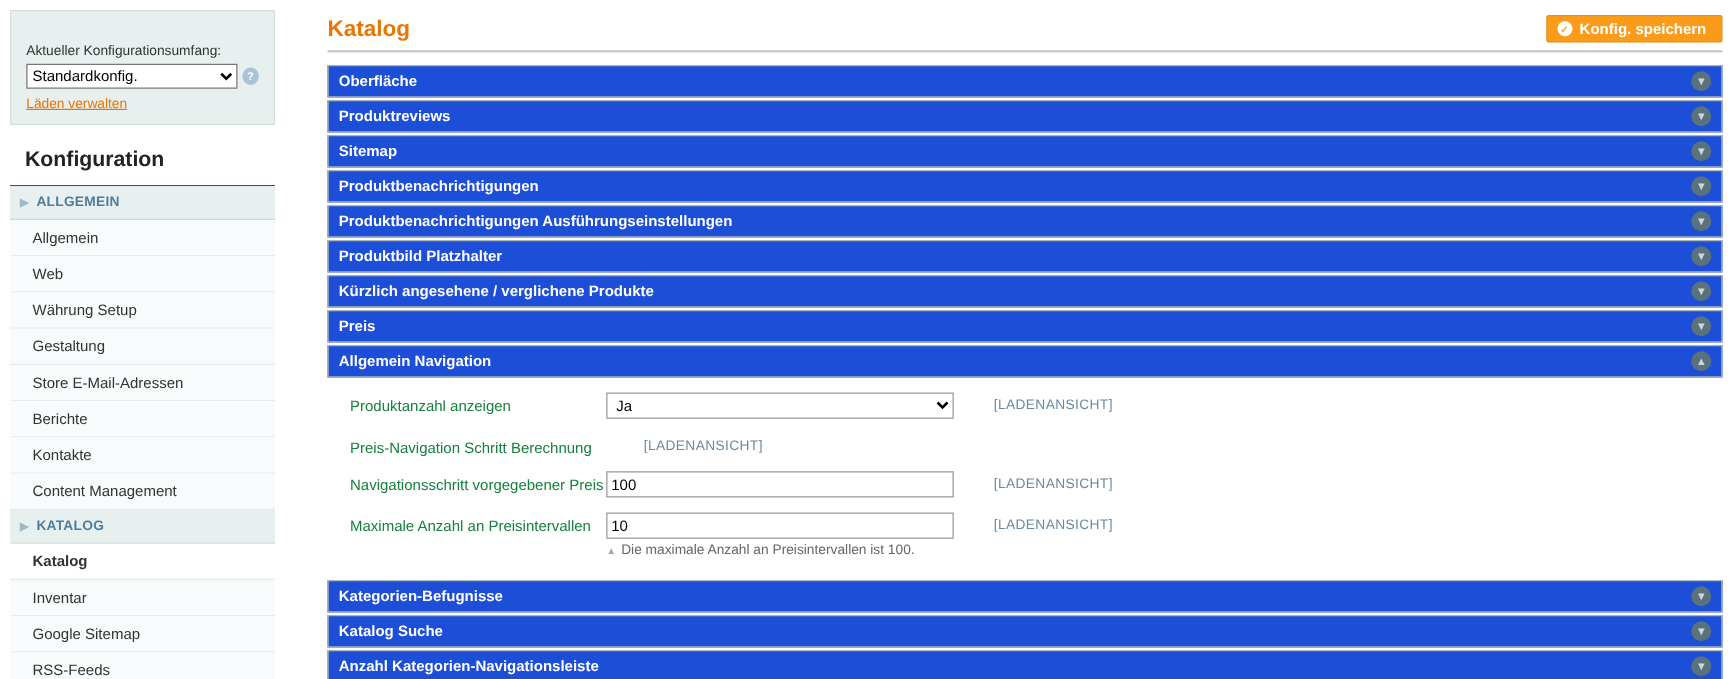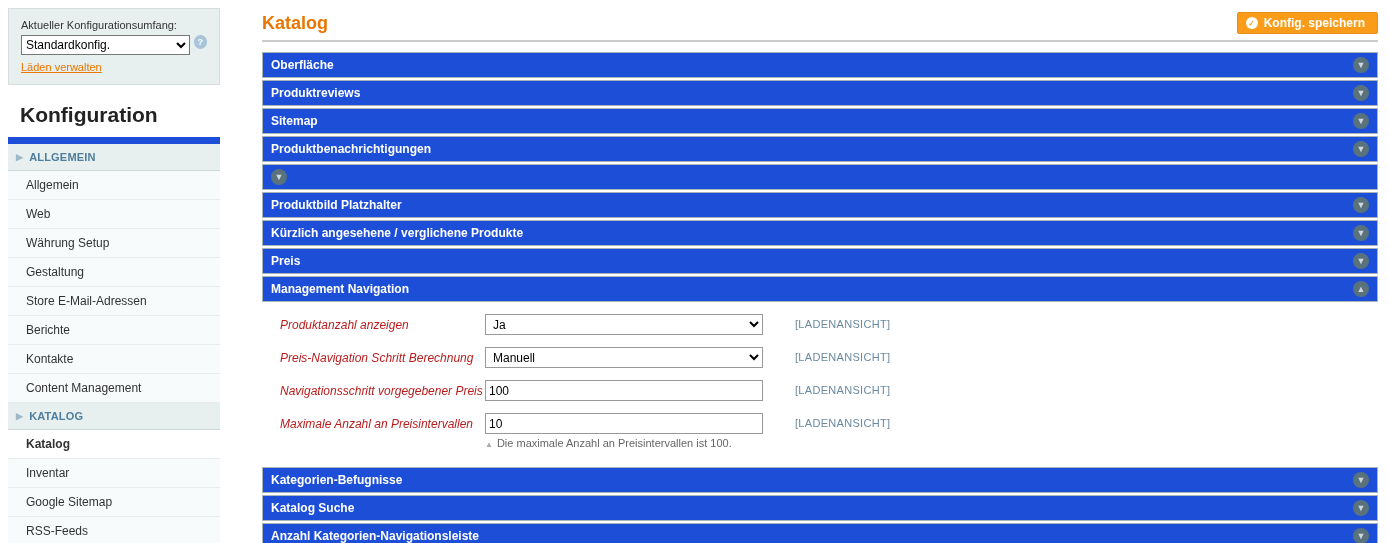--- a/index.html
+++ b/index.html
@@ -1,42 +1,42 @@
 <!DOCTYPE html>
 <html><head>
 <meta charset="utf-8">
 <style>
 * { box-sizing: border-box; margin: 0; padding: 0; }
 body { font-family: Arial, Helvetica, sans-serif; font-size: 12px; color: #2f2f2f; background: #fff; }
 .page { display: flex; width: 1388px; }
 .sidebar { width: 222px; flex-shrink: 0; }
-.scope-box { background: #e7efef; border: 1px solid #d6dddd; padding: 10px 12px 10px 12px; margin: 8px 2px 4px 8px; }
+.scope-box { background: #e7efef; border: 1px solid #d6dddd; padding: 26px 12px 10px 12px; margin: 8px 2px 4px 8px; }
 .scope-box label { font-size: 11px; color: #333; display: block; margin-bottom: 4px; }
-.scope-row { display: flex; align-items: flex-start; gap: 4px; }
+.scope-row { display: flex; align-items: center; gap: 4px; }
 .scope-row select { width: 175px; height: 20px; border: 1px solid #777; font-size: 12px; background: #fff; }
 .help-icon { width: 14px; height: 14px; border-radius: 50%; background: #a9c4d8; color: #fff; font-size: 9px; display: inline-flex; align-items: center; justify-content: center; font-weight: bold; }
 .manage-link { color: #ea7601; font-size: 11px; text-decoration: underline; display: inline-block; margin-top: 6px; }
-.config-heading { font-size: 21px; font-weight: bold; color: #222; padding: 14px 0 10px 12px; border-bottom: 7px solid #1d4ed8; margin: 0 2px 0 8px; background: #fff; }
+.config-heading { font-size: 17px; font-weight: bold; color: #222; padding: 14px 0 10px 12px; border-bottom: 1px solid #1d4ed8; margin: 0 2px 0 8px; background: #fff; }
 .nav-section { margin: 0 2px 0 8px; }
 .nav-cat { display: flex; align-items: center; background: #e7efef; border-bottom: 1px solid #cfd8d8; padding: 7px 8px 7px 8px; font-weight: bold; color: #4f7d9c; font-size: 11px; letter-spacing: 0.2px; }
 .nav-cat .tri { color: #9fb8c6; font-size: 9px; margin-right: 6px; }
 .nav-item { display: block; padding: 7px 8px 7px 18px; background: #f7fbfb; border-bottom: 1px solid #e6ecec; color: #333; font-size: 12px; }
 .nav-item.active { background: #fff; font-weight: bold; border-left: 0; }
 .main { flex: 1; padding: 4px 10px 8px 40px; position: relative; }
 .header-row { display: flex; align-items: center; justify-content: space-between; border-bottom: 2px solid #ccc; padding: 8px 0 6px 0; margin-bottom: 10px; }
 .page-title { color: #ea7601; font-size: 18px; font-weight: bold; }
 .save-btn { background: #fa9c1a; border: 1px solid #e48f18; color: #fff; font-weight: bold; font-size: 12px; padding: 3px 12px 3px 8px; border-radius: 2px; display: flex; align-items: center; gap: 6px; cursor: pointer; }
 .save-btn .chk { width: 12px; height: 12px; background: #fff; border-radius: 50%; display: inline-flex; align-items: center; justify-content: center; color: #fa9c1a; font-size: 8px; font-weight: bold; }
 .acc { border: 1px solid #a8b4b8; background: #1d4ed8; color: #fff; font-size: 12px; font-weight: bold; padding: 4px 8px; margin-bottom: 2px; display: flex; align-items: center; justify-content: space-between; cursor: pointer; }
 .acc .chev { width: 16px; height: 16px; border-radius: 50%; background: #5a727c; display: inline-flex; align-items: center; justify-content: center; color: #cdd7db; font-size: 9px; }
 .acc.open .chev { background: #5a727c; }
 .acc.open { margin-bottom: 0; }
 .panel { border: 0 solid #d6dddd; border-top: none; padding: 12px 8px 12px 18px; margin-bottom: 6px; }
 .frow { display: flex; align-items: flex-start; margin-bottom: 12px; }
-.frow .lbl { width: 205px; font-size: 12px; color: #b91c1c; padding-top: 4px; font-style: italic; }
+.frow .lbl { width: 205px; font-size: 12px; color: #15803d; padding-top: 4px; }
 .frow .ctrl { width: 280px; }
 .frow select, .frow input[type=text] { width: 278px; height: 21px; border: 1px solid #999; font-size: 12px; padding: 1px 3px; background: #fff; }
 .frow .scope-note { margin-left: 30px; color: #6a8aa1; font-size: 11px; padding-top: 4px; letter-spacing: 0.3px; }
 .hint { font-size: 11px; color: #666; margin-top: 3px; }
 .hint .htri { color: #aaa; font-size: 8px; margin-right: 4px; }
 </style>
 </head>
 <body>
 
 <div class="page">
@@ -101,58 +101,54 @@
       </div>
     <div class="acc">
         <span>Sitemap</span>
         <span class="chev">▼</span>
       </div>
     <div class="acc">
         <span>Produktbenachrichtigungen</span>
         <span class="chev">▼</span>
       </div>
     <div class="acc">
+        <span>Produktbenachrichtigungen Ausführungseinstellungen</span>
         <span class="chev">▼</span>
       </div>
     <div class="acc">
         <span>Produktbild Platzhalter</span>
         <span class="chev">▼</span>
       </div>
     <div class="acc">
         <span>Kürzlich angesehene / verglichene Produkte</span>
         <span class="chev">▼</span>
       </div>
     <div class="acc">
         <span>Preis</span>
         <span class="chev">▼</span>
       </div>
 
     <div class="acc open">
-        <span>Management Navigation</span>
+        <span>Allgemein Navigation</span>
         <span class="chev">▲</span>
       </div>
     <div class="panel">
 
       <div class="frow">
         <div class="lbl">Produktanzahl anzeigen</div>
         <div class="ctrl">
           <select>
             <option>Ja</option>
           </select>
         </div>
         <div class="scope-note">[LADENANSICHT]</div>
       </div>
 
       <div class="frow">
         <div class="lbl">Preis-Navigation Schritt Berechnung</div>
-        <div class="ctrl">
-          <select>
-            <option>Manuell</option>
-          </select>
-        </div>
         <div class="scope-note">[LADENANSICHT]</div>
       </div>
 
       <div class="frow">
         <div class="lbl">Navigationsschritt vorgegebener Preis</div>
         <div class="ctrl">
           <input type="text" value="100" style="">
         </div>
         <div class="scope-note">[LADENANSICHT]</div>
       </div>

